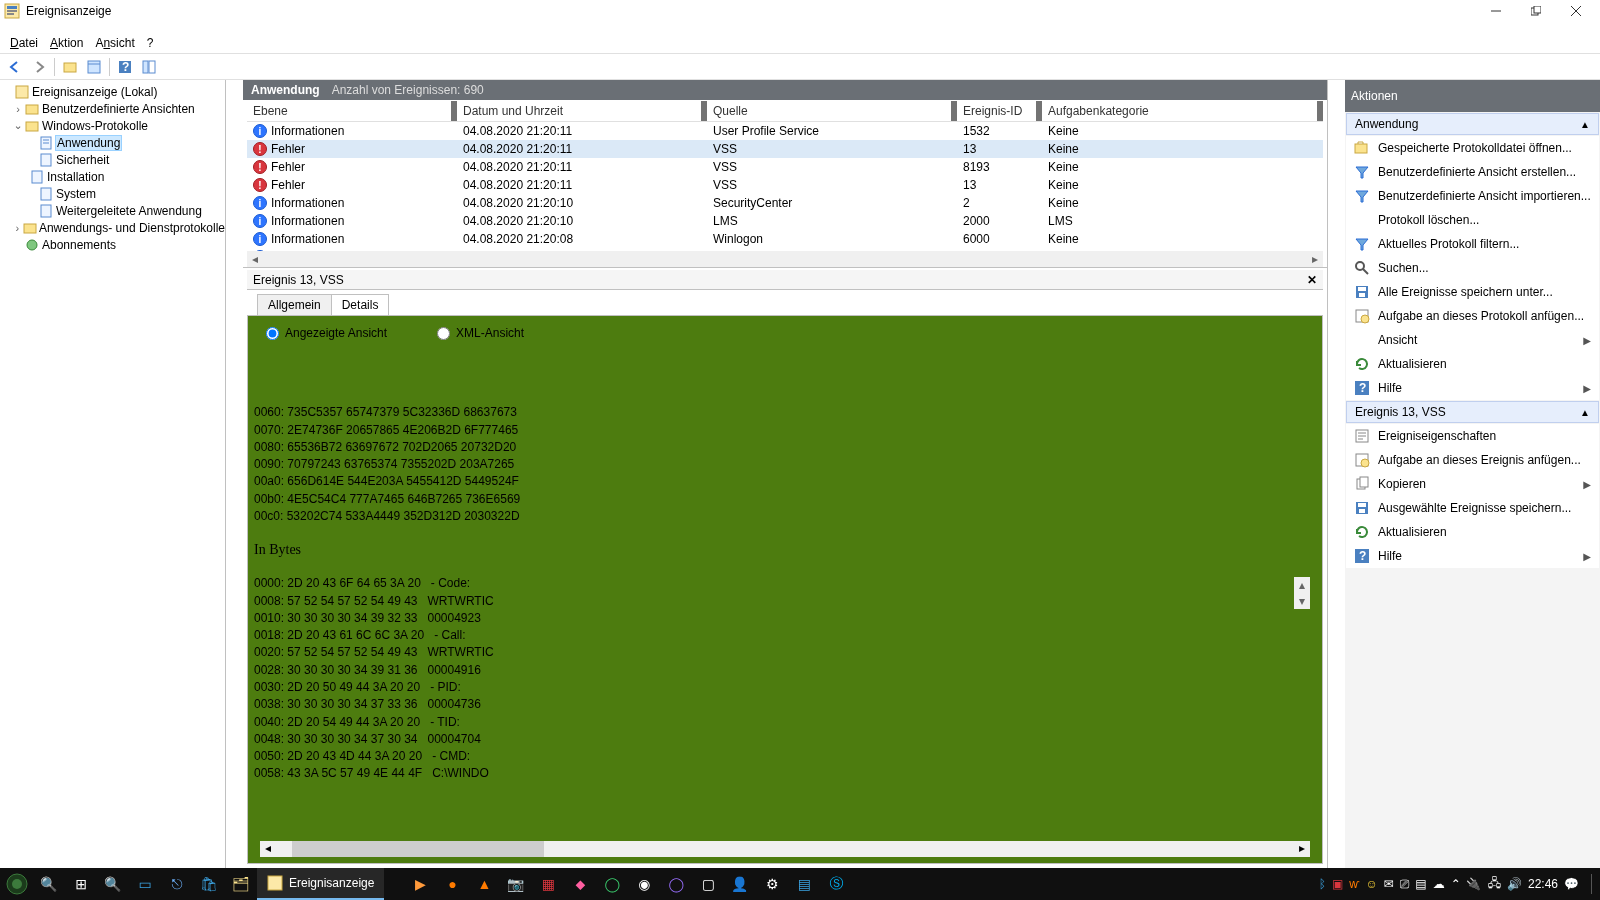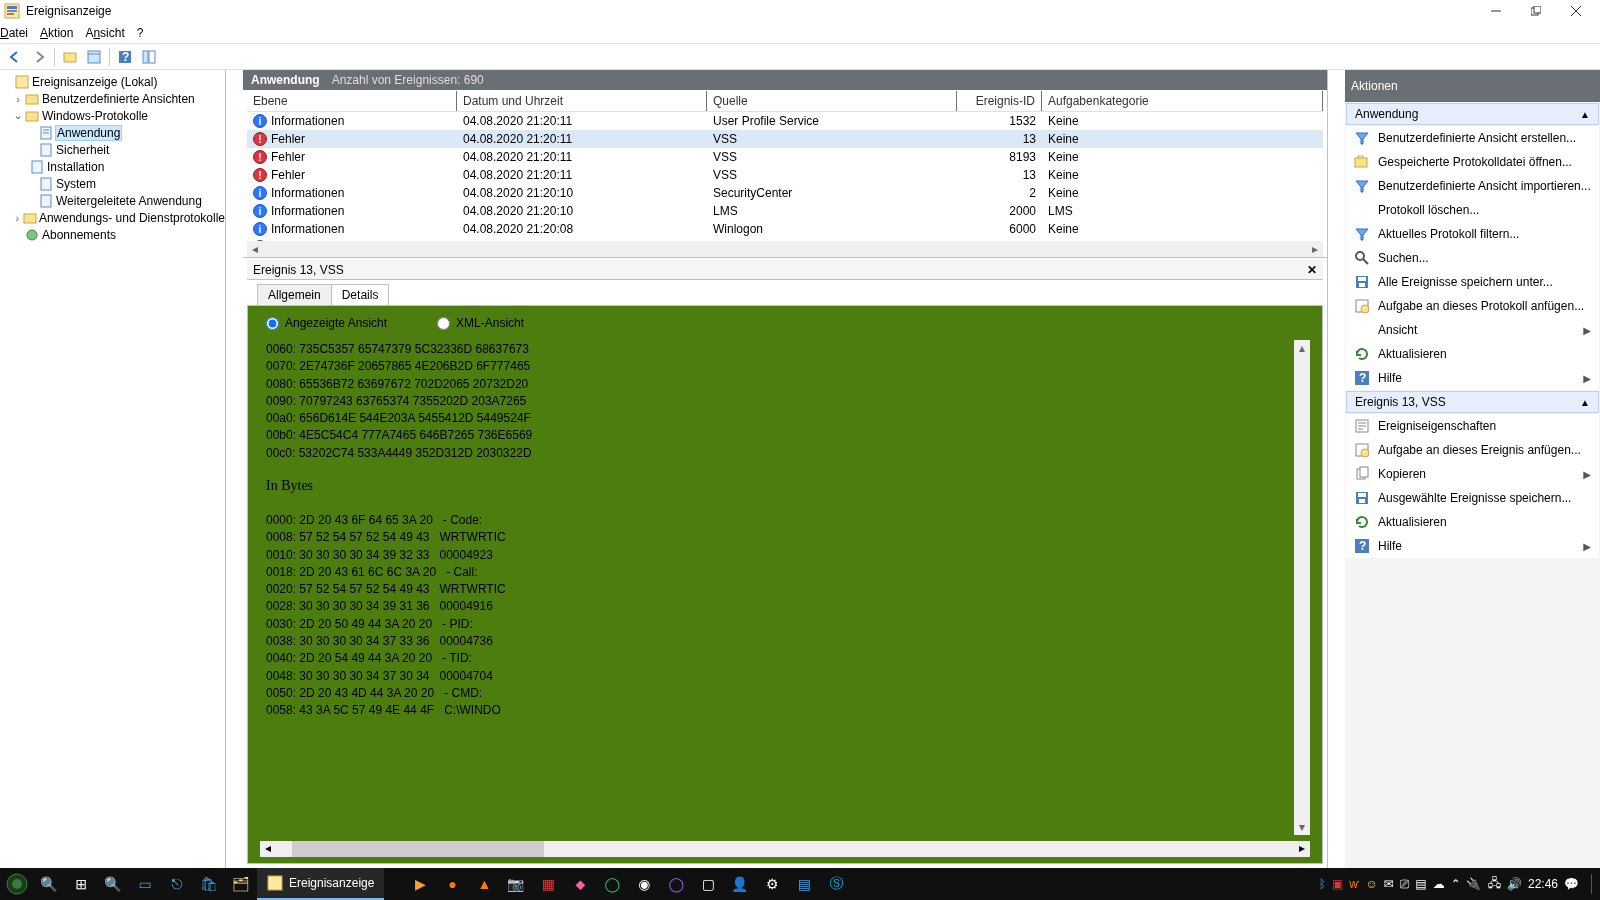--- a/index.html
+++ b/index.html
@@ -1,61 +1,61 @@
 <!DOCTYPE html>
 <html><head>
 <meta charset="utf-8">
 <style>
 * { box-sizing: border-box; margin: 0; padding: 0; font-family: "Segoe UI", Tahoma, sans-serif; font-size: 12px; }
 body { width: 1600px; height: 900px; background: #fff; overflow: hidden; display: flex; flex-direction: column; }
 .titlebar { height: 22px; display: flex; align-items: center; padding: 0 4px; background: #fff; }
 .titlebar .icon { width: 16px; height: 16px; margin-right: 6px; }
 .titlebar .spacer { flex: 1; }
 .winbtn { width: 40px; height: 22px; display: flex; align-items: center; justify-content: center; cursor: pointer; }
-.menubar { height: 22px; display: flex; align-items: center; padding: 0 0; border-bottom: 1px solid #e0e0e0; gap: 12px;}
+.menubar { height: 22px; display: flex; align-items: center; padding: 0 10px; border-bottom: 1px solid #e0e0e0; gap: 12px; margin-top: 10px;}
 .menubar span { cursor: default; }
 .menubar u { text-decoration: underline; }
 .toolbar { height: 26px; display: flex; align-items: center; padding: 0 4px; border-bottom: 1px solid #e0e0e0; gap: 2px;}
 .tbtn { width: 22px; height: 22px; display: flex; align-items: center; justify-content: center; border: 1px solid transparent; }
 .tsep { width: 1px; height: 18px; background: #ccc; margin: 0 2px; }
 .main { flex: 1; display: flex; min-height: 0; gap: 17px; }
 .tree { width: 226px; border-right: 1px solid #c0c0c0; padding: 3px 0; overflow: auto; background:#fff;}
 .tree-item { display: flex; align-items: center; height: 17px; cursor: default; white-space: nowrap; }
 .tree-item .tw { width: 12px; text-align: center; color: #666; font-size:11px;}
 .tree-item .ic { width: 16px; height: 16px; margin-right: 2px; display:flex;align-items:center;justify-content:center;}
 .tree-item.sel .lbl { background: #cce8ff; outline:1px solid #99d1ff; padding:0 1px;}
 .center { flex: 1; display: flex; flex-direction: column; min-width: 0; border-right:1px solid #c0c0c0;}
 .listhdr { background: #6a6f75; color: #fff; height: 20px; display: flex; align-items: center; padding: 0 8px; }
 .listhdr .count { color: #ddd; margin-left: 12px; }
 .tablewrap { height: 168px; display:flex; flex-direction:column; border-bottom:1px solid #c0c0c0; position:relative; padding-left:4px; padding-right:4px;}
 .thead { display: flex; border-bottom: 1px solid #e0e0e0; height: 22px; align-items:center; background:#fff;}
-.thead .th { padding: 3px 6px; border-right: 1px solid #737373; background:#fff; font-weight:normal; color:#333;}
+.thead .th { padding: 3px 6px; border-right: 6px solid #737373; background:#fff; font-weight:normal; color:#333;}
 .tbody { flex: 1; overflow-y: scroll; overflow-x: hidden; position:relative;}
 .tr { display: flex; height: 18px; align-items:center; }
 .tr.sel { background: #dbe9f7; }
 .tr .td { padding: 0 6px; white-space:nowrap; overflow:hidden;}
 .c-level { width: 210px; display:flex; align-items:center; gap:4px;}
 .c-date { width: 250px; }
 .c-source { width: 250px; }
-.c-id { width: 85px; text-align: right; padding-right:10px;}
+.c-id { width: 85px; padding-right:10px;}
 .c-cat { flex: 1; }
 .lvl-icon { width:14px; height:14px; border-radius:50%; display:flex; align-items:center; justify-content:center; color:#fff; font-size:10px; font-weight:bold;}
 .lvl-info { background:#2e75ff; border:1px solid #1a5ad0;}
 .lvl-error { background:#d9363e; border:1px solid #a01c22;}
 .hscroll { height:16px; background:#f0f0f0; display:flex; align-items:center;}
 .hscroll .arr{width:16px;height:16px;display:flex;align-items:center;justify-content:center;color:#666;}
 .detailhdr { background: #f5f5f5; border-bottom: 1px solid #c0c0c0; height:20px; display:flex; align-items:center; padding:0 6px; margin-top:2px; margin-left:4px; margin-right:4px;}
 .detailhdr .x{margin-left:auto; font-weight:bold; cursor:pointer;}
 .tabs { display:flex; padding-left:10px; margin-top:4px; margin-left:4px;}
 .tab { padding:3px 10px; border:1px solid #c0c0c0; border-bottom:none; background:#f0f0f0; margin-right:-1px; cursor:default;}
 .tab.active { background:#fff; position:relative; z-index:2;}
 .detailbody { flex:1; border:1px solid #c0c0c0; margin:0 4px 4px 4px; background:#4d7c0f; display:flex; flex-direction:column; min-height:0;}
 .radios { padding:10px 18px; display:flex; gap:50px;}
 .radios label{display:flex;align-items:center;gap:6px;}
-.hexwrap { flex:1; margin:0 12px 6px 12px; position:relative; display:flex; min-height:0;}
+.hexwrap { flex:1; margin:0 12px 6px 0; position:relative; display:flex; min-height:0;align-items:center;}
 .hex { flex:1; overflow:auto; font-family: Consolas, monospace; font-size: 14px; line-height: 16.3px; white-space: pre; padding-left:6px;}
 .hex .title{font-family:"Segoe UI"; font-size:14px;}
 .vscroll { width:16px; background:#f0f0f0; display:flex; flex-direction:column;}
 .vscroll .arr{height:16px;display:flex;align-items:center;justify-content:center;color:#666;}
 .hhscroll { height:16px; background:#f0f0f0; display:flex; margin:0 12px 6px 12px;}
 .hhscroll .thumb{height:100%; width:24%; background:#cdcdcd; margin-left:16px;}
 .actions { width: 255px; background:#f4f4f4; display:flex; flex-direction:column;}
 .actions .ahdr{ background:#6a6f75; color:#fff; height:32px; display:flex; align-items:center; padding:0 6px;}
 .actions .asec{ background:#e6eefc; padding:3px 8px; display:flex; align-items:center; border:1px solid #c0cfee; margin:1px;}
 .actions .asec .exp{margin-left:auto; font-size:10px;}
@@ -400,33 +400,33 @@
   <div class="actions">
     <div class="ahdr">Aktionen</div>
     <div class="asec">
         <span>Anwendung</span>
         <span class="exp">▲</span>
       </div>
     <div id="aitems1">
         <div class="aitem">
           <span class="aicon">
             <svg width="16" height="16">
-              <path d="M2 3 L14 3 L9 9 L9 14 L7 14 L7 9 Z" fill="#6fa8dc" stroke="#2b6cd4"></path>
-            </svg>
-          </span>
-          <span>Benutzerdefinierte Ansicht erstellen...</span>
-        </div>
-        <div class="aitem">
-          <span class="aicon">
-            <svg width="16" height="16">
               <rect x="1" y="4" width="12" height="9" fill="#fbe38e" stroke="#c9a742"></rect>
               <path d="M4 4 L4 2 L9 2 L9 4" fill="none" stroke="#c9a742"></path>
             </svg>
           </span>
           <span>Gespeicherte Protokolldatei öffnen...</span>
+        </div>
+        <div class="aitem">
+          <span class="aicon">
+            <svg width="16" height="16">
+              <path d="M2 3 L14 3 L9 9 L9 14 L7 14 L7 9 Z" fill="#6fa8dc" stroke="#2b6cd4"></path>
+            </svg>
+          </span>
+          <span>Benutzerdefinierte Ansicht erstellen...</span>
         </div>
         <div class="aitem">
           <span class="aicon">
             <svg width="16" height="16">
               <path d="M2 3 L14 3 L9 9 L9 14 L7 14 L7 9 Z" fill="#6fa8dc" stroke="#2b6cd4"></path>
             </svg>
           </span>
           <span>Benutzerdefinierte Ansicht importieren...</span>
         </div>
         <div class="aitem">

